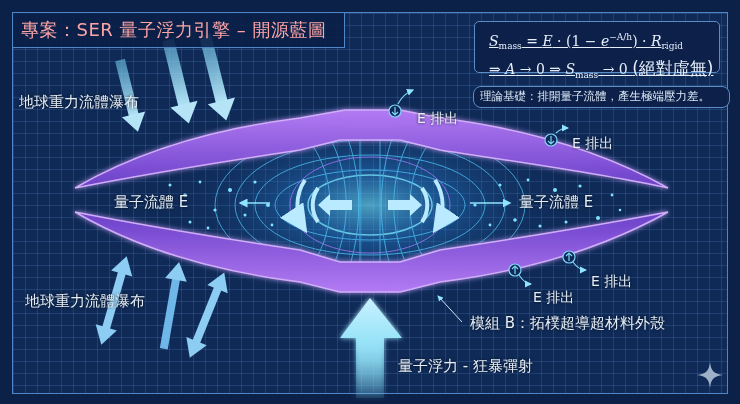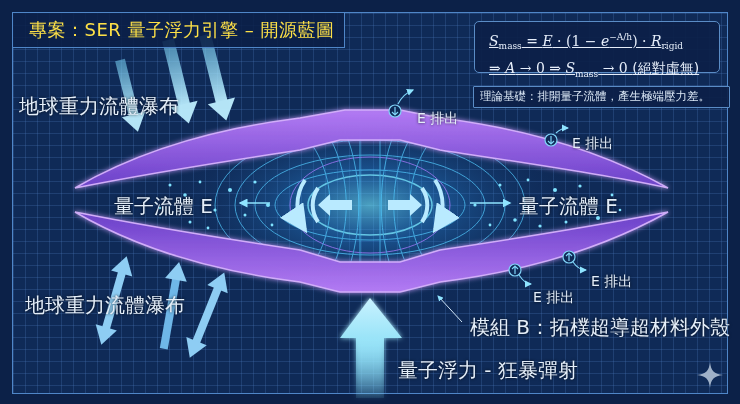--- a/index.html
+++ b/index.html
@@ -18,45 +18,45 @@
       linear-gradient(rgba(90,140,210,0.22) 1px, transparent 1px),
       linear-gradient(90deg, rgba(90,140,210,0.22) 1px, transparent 1px);
     background-size:12px 12px;
     box-sizing:border-box;
   }
   svg.art { position:absolute; left:0; top:0; }
   .title-box {
     position:absolute; left:12px; top:12px; width:333px; height:36px;
     background:rgba(10,30,70,0.85);
     border:1.5px solid #4f86c8; box-sizing:border-box;
-    color:#fde047; font-size:18px; line-height:34px; padding-left:16px;
+    color:#fca5a5; font-size:18px; line-height:34px; padding-left:8px;
     white-space:nowrap; letter-spacing:0.5px;
   }
   .formula-box {
     position:absolute; left:474px; top:21px; width:246px; height:52px;
     background:rgba(12,32,72,0.92);
     border:1.5px solid #5a8cc6; border-radius:5px; box-sizing:border-box;
     color:#e6eefa; font-family:"DejaVu Serif","Liberation Serif",serif;
     font-size:14px; padding:4px 0 0 14px; line-height:22px;text-decoration:underline;
   }
   .formula-box i { font-style:italic; }
   .formula-box sub, .formula-box sup { font-size:9px; }
-  .formula-box .cjk { font-family:"DejaVu Sans",sans-serif; font-size:14px; }
+  .formula-box .cjk { font-family:"DejaVu Sans",sans-serif; font-size:17px; }
   .basis-box {
     position:absolute; left:473px; top:86px; width:257px; height:22px;
     background:rgba(12,32,72,0.92);
-    border:1.5px solid #5a8cc6; border-radius:1px; box-sizing:border-box;
+    border:1.5px solid #5a8cc6; border-radius:8px; box-sizing:border-box;
     color:#dbe8f6; font-size:11.5px; line-height:19px; padding-left:6px;
     white-space:nowrap;
   }
   .label {
     position:absolute; color:#e4eef9; white-space:nowrap;
     text-shadow:0 0 3px rgba(0,0,0,0.8);
   }
-  .l-lg { font-size:20px; }
+  .l-lg { font-size:15px; }
   .l-md { font-size:14px;margin-top:13px; }
   .sparkle { position:absolute; left:697px; top:362px; width:26px; height:26px; }
 </style>
 </head>
 <body>
 
 <div id="stage">
   <div class="grid"></div>
 
   <svg class="art" width="740" height="404" viewBox="0 0 740 404">

